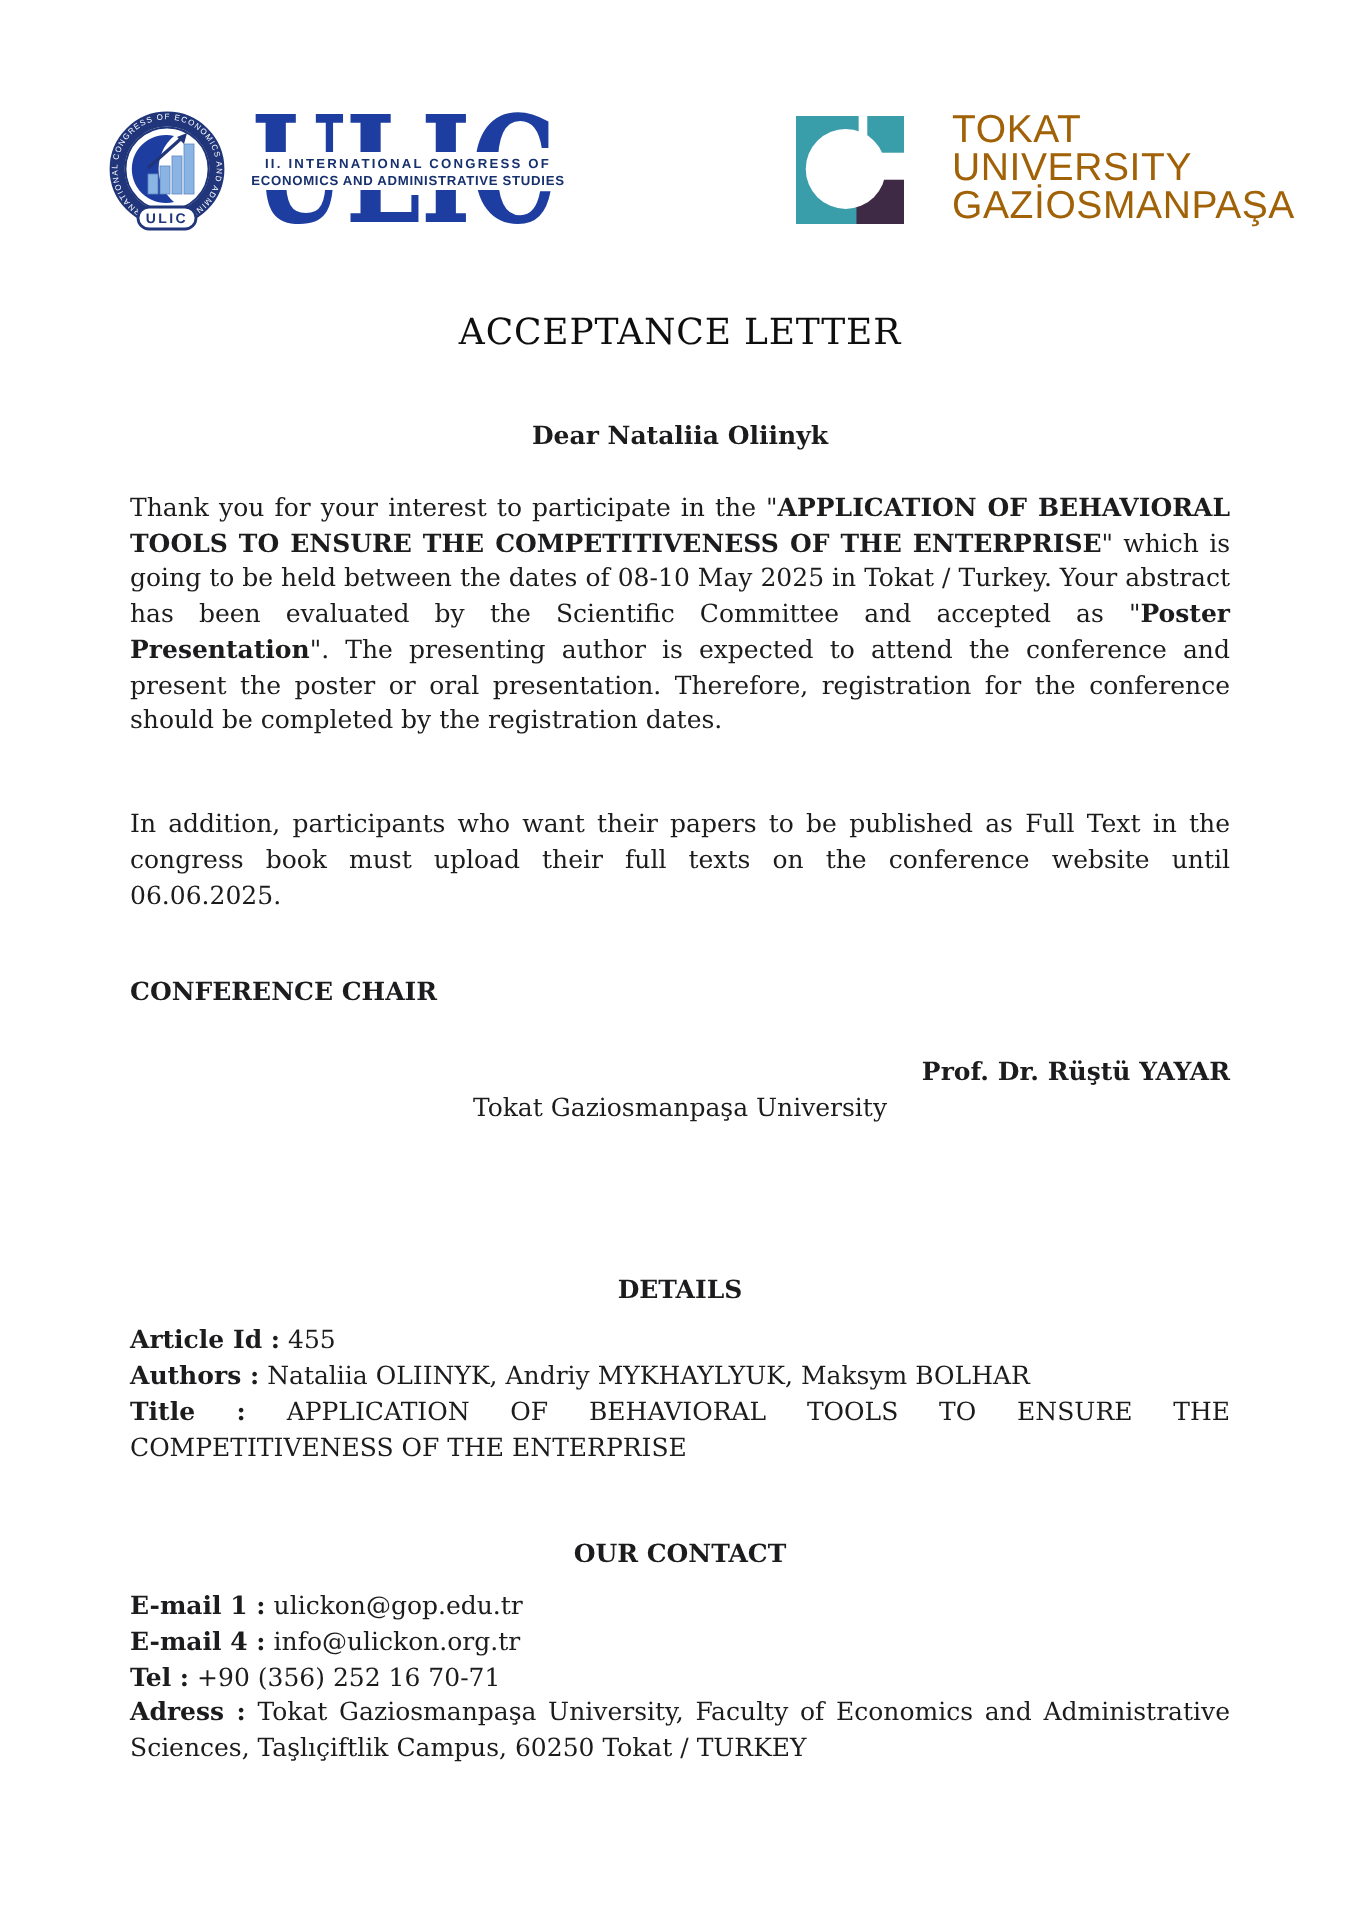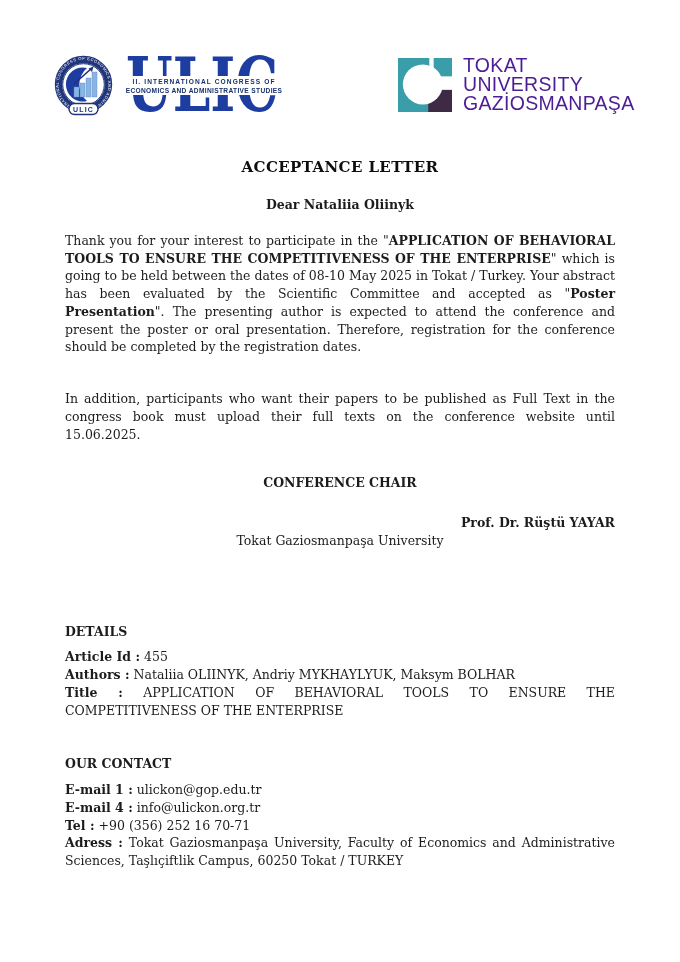--- a/index.html
+++ b/index.html
@@ -3,36 +3,36 @@
 <meta charset="utf-8">
 <style>
   html,body{margin:0;padding:0;background:#ffffff;}
   .page{position:relative;width:680px;height:962px;background:#ffffff;overflow:hidden;
         font-family:"DejaVu Serif", serif;}
 
   
   .ulic-logo{position:absolute;left:46px;top:44px;width:255px;height:82px;}
   .gop-logo{position:absolute;left:398px;top:56px;display:flex;align-items:flex-start;}
   .gop-icon{width:54px;height:54px;margin-top:2px;}
-  .gop-text{margin-left:11px;font-family:"Liberation Sans",sans-serif;
-            font-size:19.5px;line-height:19px;color:#4c1d95;letter-spacing:.3px;}
+  .gop-text{margin-left:24px;font-family:"Liberation Sans",sans-serif;
+            font-size:19.5px;line-height:19px;color:#a16207;letter-spacing:.3px;}
 
   
   .col{position:absolute;left:65px;top:157px;width:550px;
        font-size:12.5px;line-height:17.75px;color:#1c1c1e;text-align:justify;}
-  .doc-title{text-align:center;font-weight:bold;font-size:15px;line-height:20px;
-             letter-spacing:.4px;color:#0e0e0e;margin:0 0 19px;}
+  .doc-title{text-align:center;font-weight:normal;font-size:18px;line-height:20px;
+             letter-spacing:.4px;color:#0e0e0e;margin:0 0 32px;}
   .salutation{font-weight:bold;margin:0 0 18px;text-align:center;}
   p.body{margin:0 0 18px;}
   p.p1{margin-bottom:34px;}
   .b{font-weight:bold;}
-  .chair-heading{font-weight:bold;text-align:center;margin:31px 0 22px;}
+  .chair-heading{font-weight:bold;text-align:left;margin:31px 0 22px;}
   .chair-name{font-weight:bold;text-align:right;margin:0;}
   .chair-affil{text-align:center;margin:0 0 73px;}
-  .sec-heading{font-weight:bold;text-align:left;margin:0 0 8px;}
+  .sec-heading{font-weight:bold;text-align:center;margin:0 0 8px;}
   .field{margin:0;text-align:justify;}
   .gap-lg{margin-top:36px;}
 </style>
 </head>
 <body>
 
 <div class="page">
 
   <div class="ulic-logo">
     <svg width="255" height="82" viewBox="0 0 255 82" xmlns="http://www.w3.org/2000/svg">
@@ -89,21 +89,21 @@
     </div>
   </div>
 
   <div class="col">
     <h1 class="doc-title">ACCEPTANCE LETTER</h1>
 
     <p class="salutation">Dear Nataliia Oliinyk</p>
 
     <p class="body p1"><span>Thank you for your interest to participate in the "</span><span class="b">APPLICATION OF BEHAVIORAL TOOLS TO ENSURE THE COMPETITIVENESS OF THE ENTERPRISE</span><span>" which is going to be held between the dates of 08-10 May 2025 in Tokat / Turkey. Your abstract has been evaluated by the Scientific Committee and accepted as "</span><span class="b">Poster Presentation</span><span>". The presenting author is expected to attend the conference and present the poster or oral presentation. Therefore, registration for the conference should be completed by the registration dates.</span></p>
 
-    <p class="body">In addition, participants who want their papers to be published as Full Text in the congress book must upload their full texts on the conference website until 15.06.2025.</p>
+    <p class="body">In addition, participants who want their papers to be published as Full Text in the congress book must upload their full texts on the conference website until 06.06.2025.</p>
 
 
     <p class="chair-heading">CONFERENCE CHAIR</p>
     <p class="chair-name">Prof. Dr. Rüştü YAYAR</p>
     <p class="chair-affil">Tokat Gaziosmanpaşa University</p>
 
     <p class="sec-heading">DETAILS</p>
     <p class="field"><span class="b">Article Id :</span> <span>455</span></p>
     <p class="field"><span class="b">Authors :</span> <span>Nataliia OLIINYK, Andriy MYKHAYLYUK, Maksym BOLHAR</span></p>
     <p class="field"><span class="b">Title :</span> <span>APPLICATION OF BEHAVIORAL TOOLS TO ENSURE THE COMPETITIVENESS OF THE ENTERPRISE</span></p>

